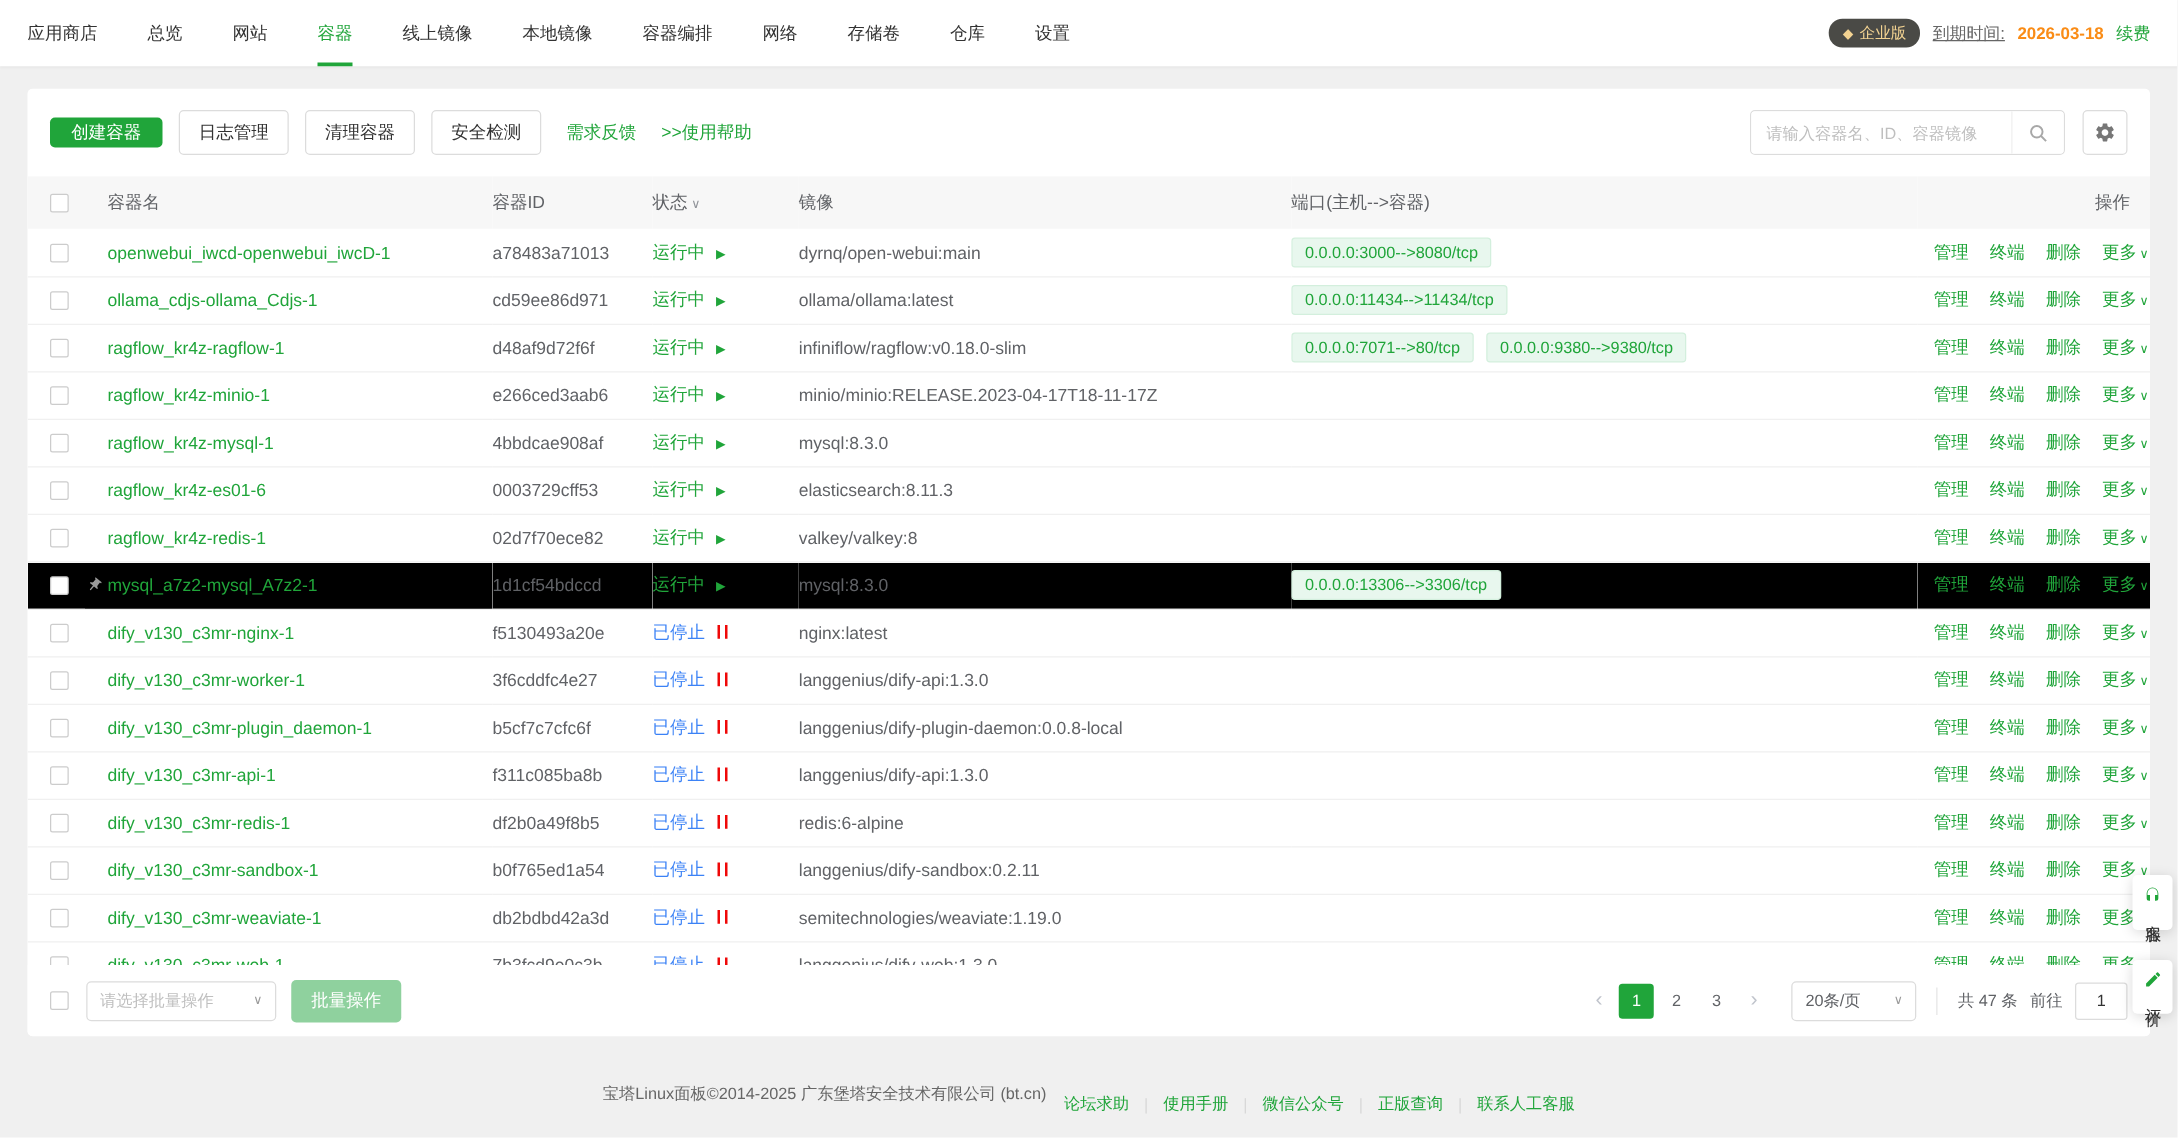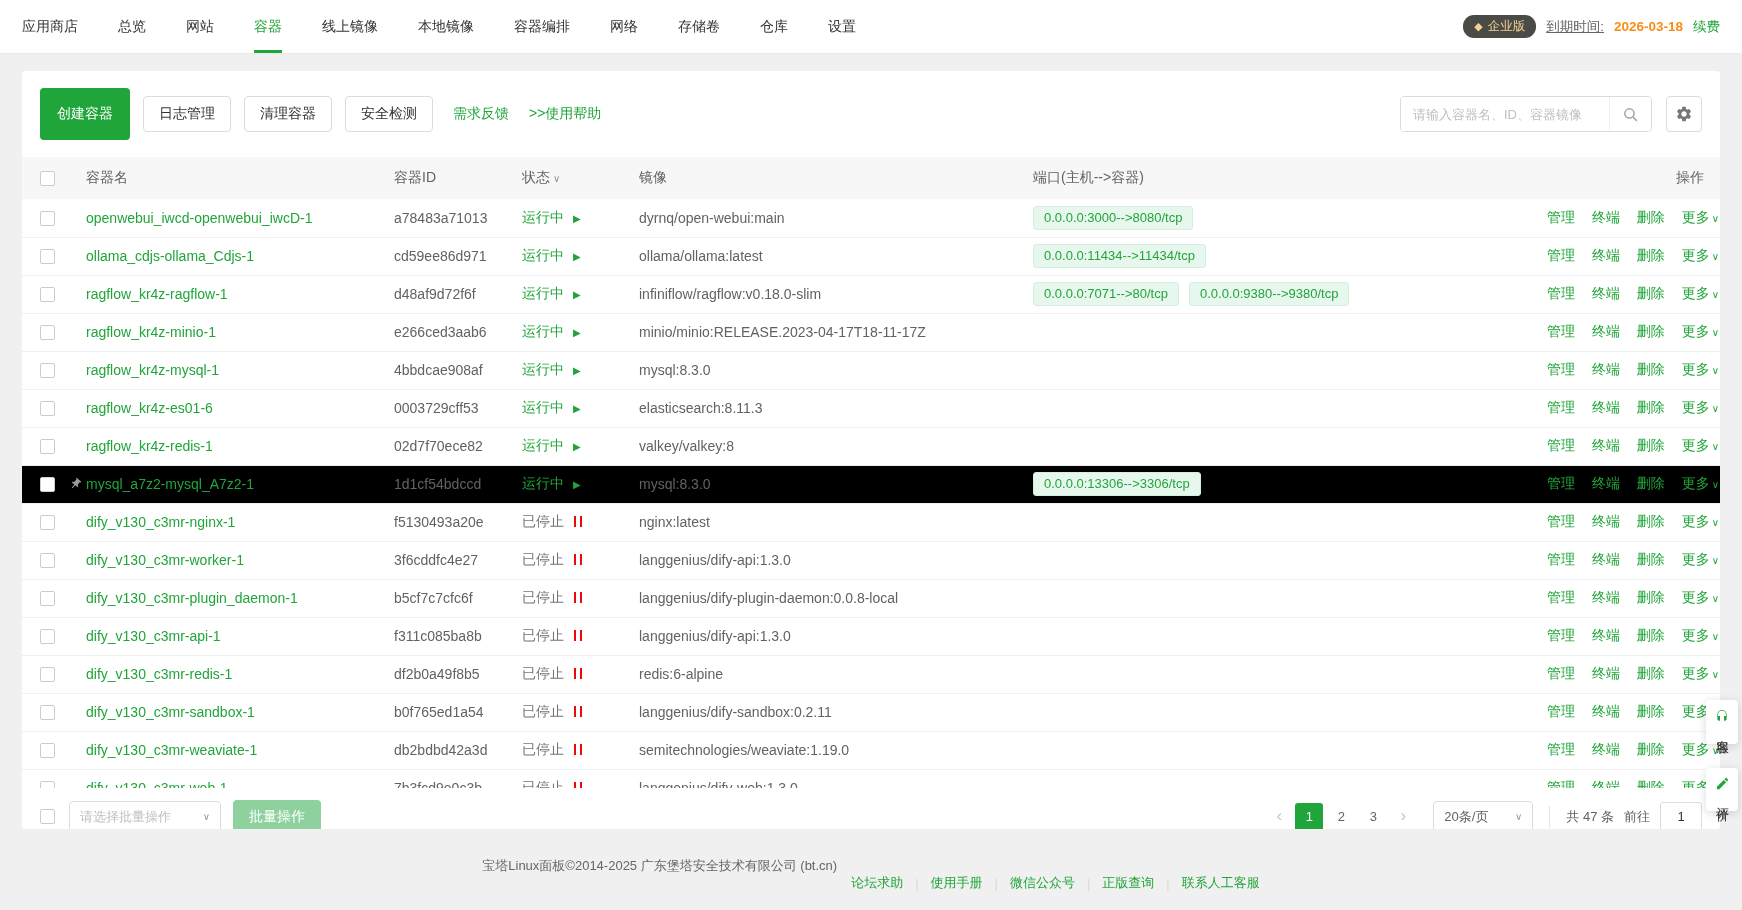--- a/index.html
+++ b/index.html
@@ -41,21 +41,21 @@
   
   .panel {
     margin: 18px 22px 0; background: #fff; border-radius: 4px;
     height: 758px; overflow: hidden; position: relative;
   }
 
   
   .toolbar { display: flex; align-items: center; padding: 17px 18px; }
   .btn-primary {
     background: #20a53a; color: #fff; border: none; border-radius: 4px;
-    height: 52px; padding: 0 17px; font-size: 14px; cursor: pointer;
+    height: 24px; padding: 0 17px; font-size: 14px; cursor: pointer;
     font-family: inherit;
   }
   .btn-default {
     background: #fff; color: #333; border: 1px solid #dcdcdc; border-radius: 4px;
     height: 36px; padding: 0 15px; font-size: 14px; margin-left: 13px; cursor: pointer;
     font-family: inherit;
   }
   .toolbar-link { color: #20a53a; font-size: 14px; margin-left: 20px; white-space: nowrap; }
   .search-area { margin-left: auto; display: flex; align-items: center; }
   .search-box {
@@ -95,21 +95,21 @@
     border: 1px solid #ccc; border-radius: 2px; background: #fff;
     vertical-align: middle; cursor: pointer;
   }
   .c-name { padding-left: 18px; position: relative; }
   .pin {
     position: absolute; left: 1px; top: 50%;
     transform: translateY(-50%) rotate(40deg); line-height: 0;
   }
   .name-link { color: #20a53a; }
   .c-status.running { color: #20a53a; }
-  .c-status.stopped { color: #737373; }
+  .c-status.stopped { color: #3b82f6; }
   .play { font-size: 10px; margin-left: 5px; }
   .pause {
     display: inline-block; width: 8px; height: 11px;
     border-left: 2.5px solid #ef0808; border-right: 2.5px solid #ef0808;
     margin-left: 6px; vertical-align: -1px;
   }
   .port-badge {
     display: inline-block; background: #e8f7ee; border: 1px solid #d3efdd;
     color: #20a53a; border-radius: 3px; padding: 3px 10px; font-size: 13px;
     margin-right: 10px; line-height: 1.25;
@@ -153,21 +153,21 @@
   .vdivider { width: 1px; height: 22px; background: #e5e5e5; margin-right: 16px; }
   .total-text, .goto-label { color: #606266; margin-right: 10px; }
   .goto-input {
     width: 42px; height: 30px; border: 1px solid #dcdcdc; border-radius: 3px;
     text-align: center; font-size: 13px; color: #333; outline: none; font-family: inherit;
   }
 
   
   .footer {
     margin-top: 28px; text-align: center; font-size: 13px; color: #666;
-    display: flex; justify-content: center; gap: 14px;
+    display: flex; justify-content: center; align-items: center; gap: 14px;
   }
   .footer-links { display: inline-flex; align-items: center; gap: 12px; margin-top: 17px; }
   .flink { color: #20a53a; }
   .fsep { color: #d8d8d8; }
 
   
   .float-card {
     position: fixed; right: 4px; width: 32px; background: #fff; border-radius: 4px;
     box-shadow: 0 2px 10px rgba(0,0,0,.15); display: flex; flex-direction: column;
     align-items: center; padding: 8px 0 9px; gap: 5px; cursor: pointer; z-index: 10;

